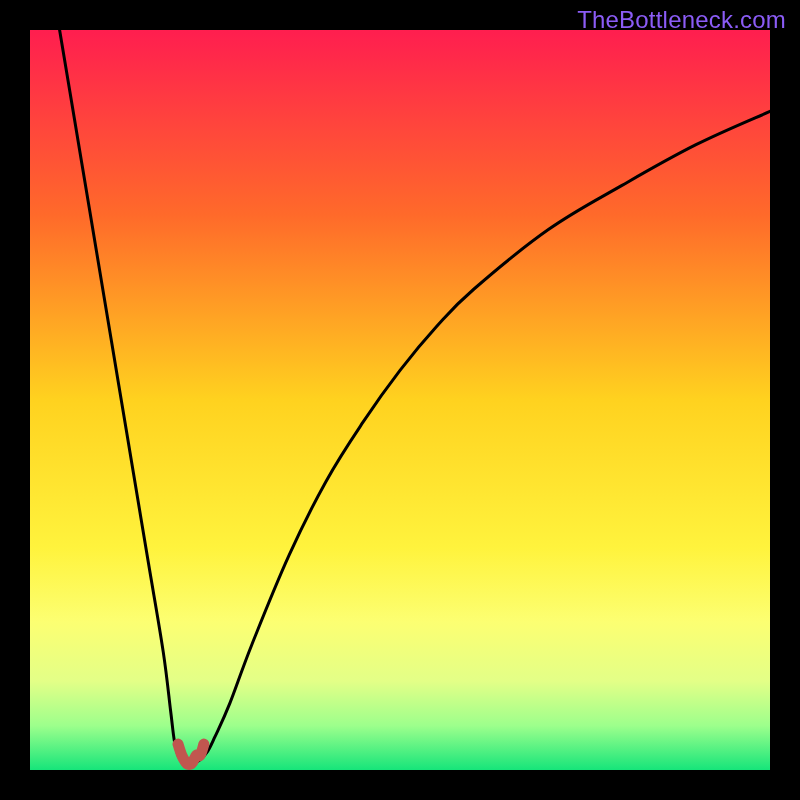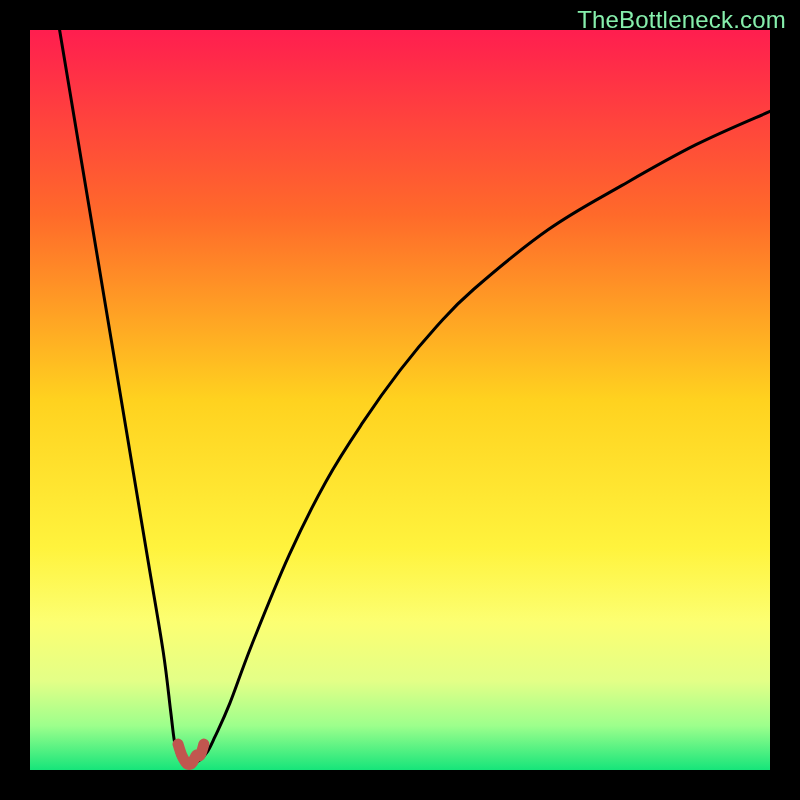--- a/index.html
+++ b/index.html
@@ -15,21 +15,21 @@
     width: 800px;
     height: 800px;
     background: #000;
   }
   .watermark {
     position: absolute;
     top: 6px;
     right: 14px;
     font-family: Arial, Helvetica, sans-serif;
     font-size: 24px;
-    color: #86efac;
+    color: #8b5cf6;
     font-weight: 500;
     letter-spacing: 0.2px;
     z-index: 10;
   }
   .plot-area {
     position: absolute;
     left: 30px;
     top: 30px;
     width: 740px;
     height: 740px;

